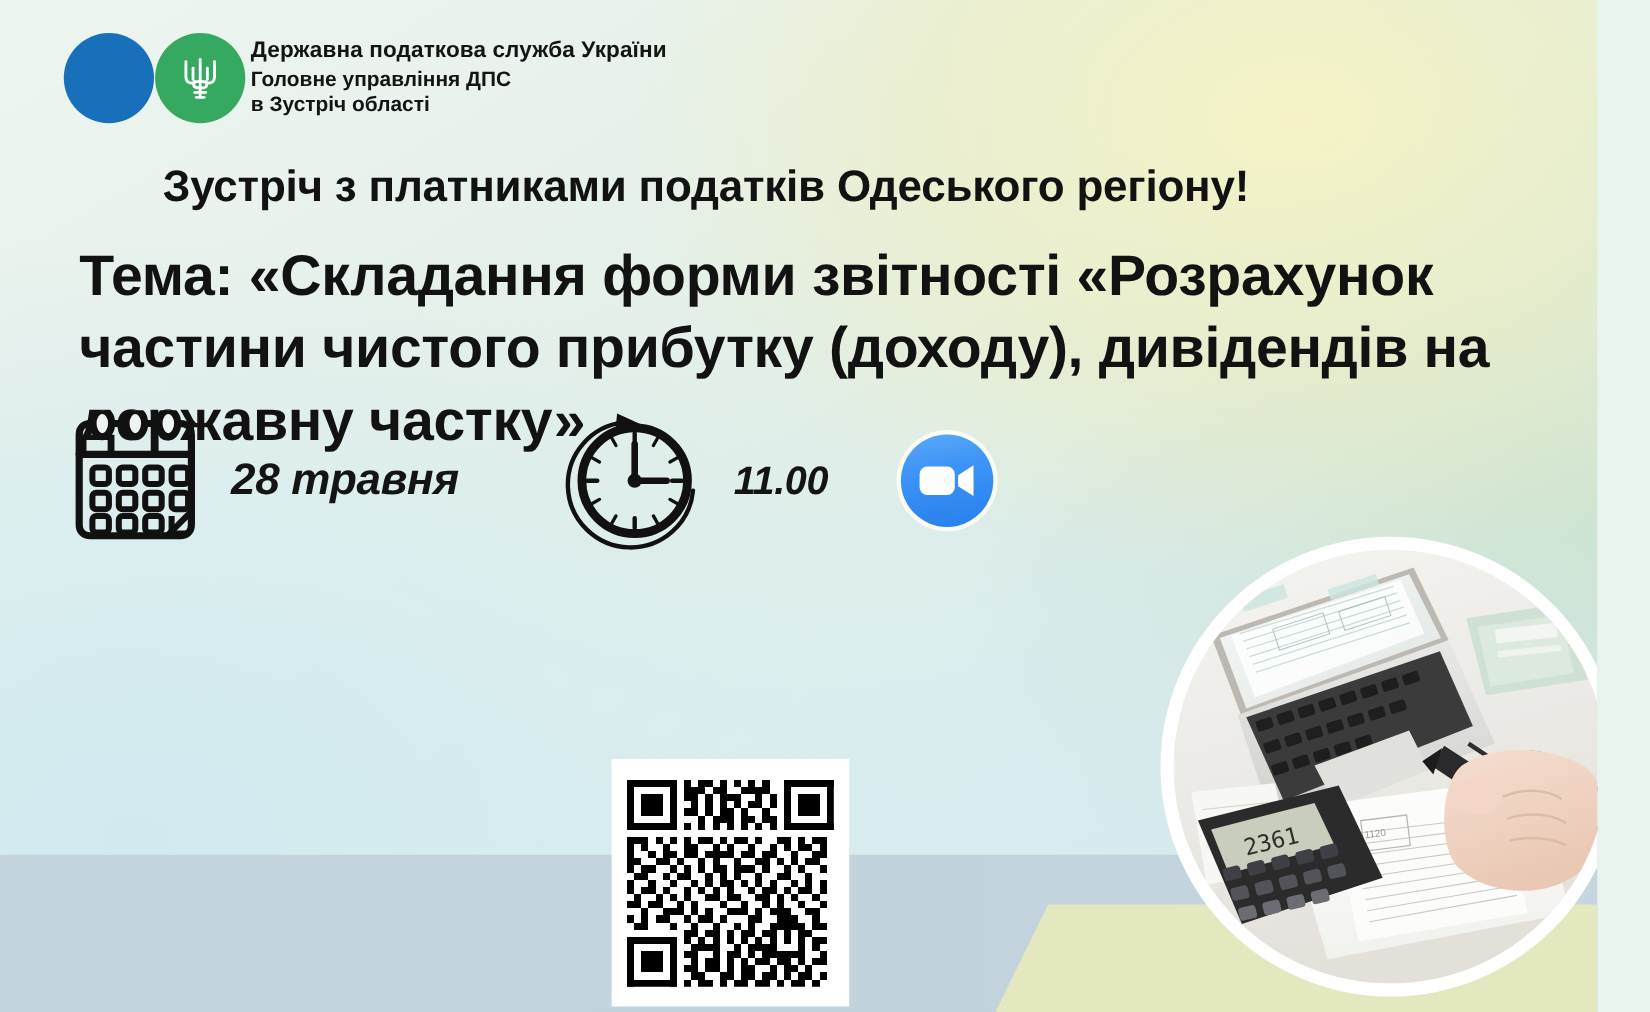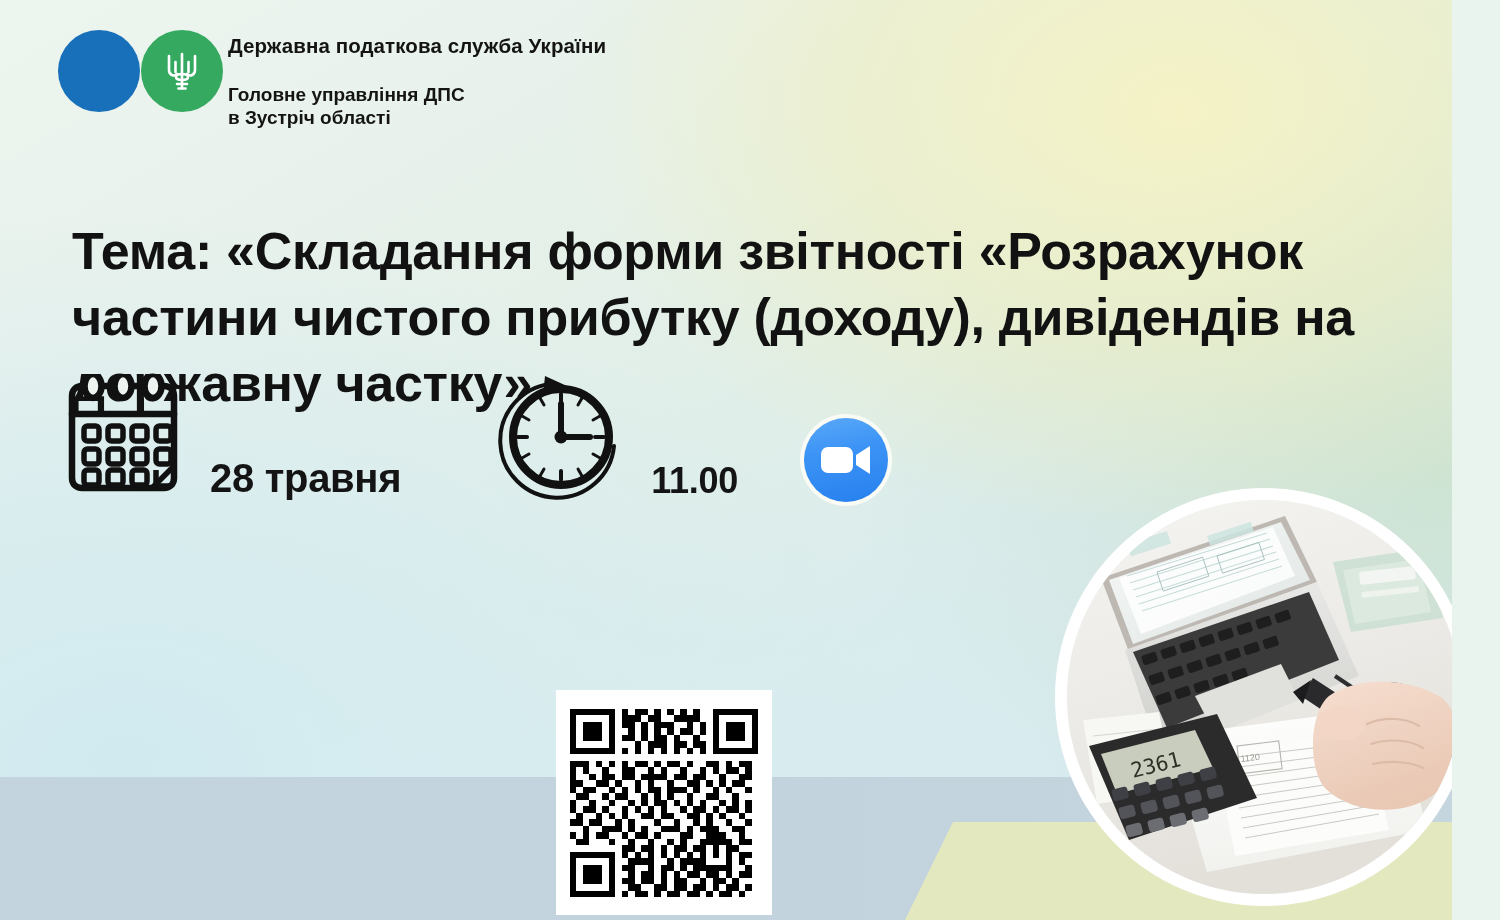--- a/index.html
+++ b/index.html
@@ -40,38 +40,38 @@
     position:absolute;left:83px;top:2px;width:82px;height:82px;border-radius:50%;
     background:#34a95f;display:flex;align-items:center;justify-content:center;
   }
   .trident{display:block;}
   .logo-text{margin-left:18px;padding-top:5px;}
   .org-line1{
     font-size:20.5px;font-weight:bold;color:#141414;letter-spacing:0.1px;
     line-height:1.25;white-space:nowrap;
   }
   .org-line2{
-    margin-top:24px;font-size:19px;font-weight:bold;color:#141414;
+    margin-top:2px;font-size:19px;font-weight:bold;color:#141414;
     line-height:1.22;white-space:nowrap;
   }
 
   
   .headline{
     position:absolute;left:148px;top:148px;width:1240px;
     font-size:40px;font-weight:bold;color:#121212;letter-spacing:-0.2px;
     line-height:1.12;white-space:nowrap;
   }
   .subject{
     position:absolute;left:72px;top:218px;width:1370px;
     font-size:52px;font-weight:bold;color:#121212;letter-spacing:-0.3px;
     line-height:1.27;
   }
 
   
-  .info-row{position:absolute;left:60px;top:372px;display:flex;align-items:flex-end;}
+  .info-row{position:absolute;left:60px;top:372px;display:flex;align-items:center;font-style:italic;}
   .cal-icon{width:126px;height:128px;flex:0 0 auto;}
   .date-text{
     margin-left:24px;font-size:40px;font-weight:bold;color:#141414;
     line-height:1.18;letter-spacing:-0.3px;white-space:nowrap;
   }
   .clock-icon{margin-left:88px;width:140px;height:130px;flex:0 0 auto;}
   .time-text{
     margin-left:22px;font-size:36px;font-weight:bold;color:#141414;
     letter-spacing:-0.3px;white-space:nowrap;
   }
@@ -137,20 +137,21 @@
     </div>
     <div class="logo-text">
       <div class="org-line1">Державна податкова служба України</div>
       <div class="org-line2">
         <span>Головне управління ДПС</span><br>
         <span>в Зустріч області</span>
       </div>
     </div>
   </div>
 
+  <div class="headline">Зустріч з платниками податків Одеського регіону!</div>
   <div class="subject">Тема: «Складання форми звітності «Розрахунок частини чистого прибутку (доходу), дивідендів на державну частку»</div>
 
   <div class="info-row">
 
     <svg class="cal-icon" viewBox="0 0 126 128" aria-hidden="true">
       <g fill="none" stroke="#111111" stroke-width="6.5" stroke-linecap="round" stroke-linejoin="round">
         <path d="M12 22 C12 16 16 12 22 12 L104 12 C110 12 114 16 114 22 L114 104
                  C114 110 110 114 104 114 L22 114 C16 114 12 110 12 104 Z"></path>
         <path d="M12 40 L114 40"></path>
         <ellipse cx="33" cy="12" rx="8.5" ry="12" fill="#eef5f1"></ellipse>

